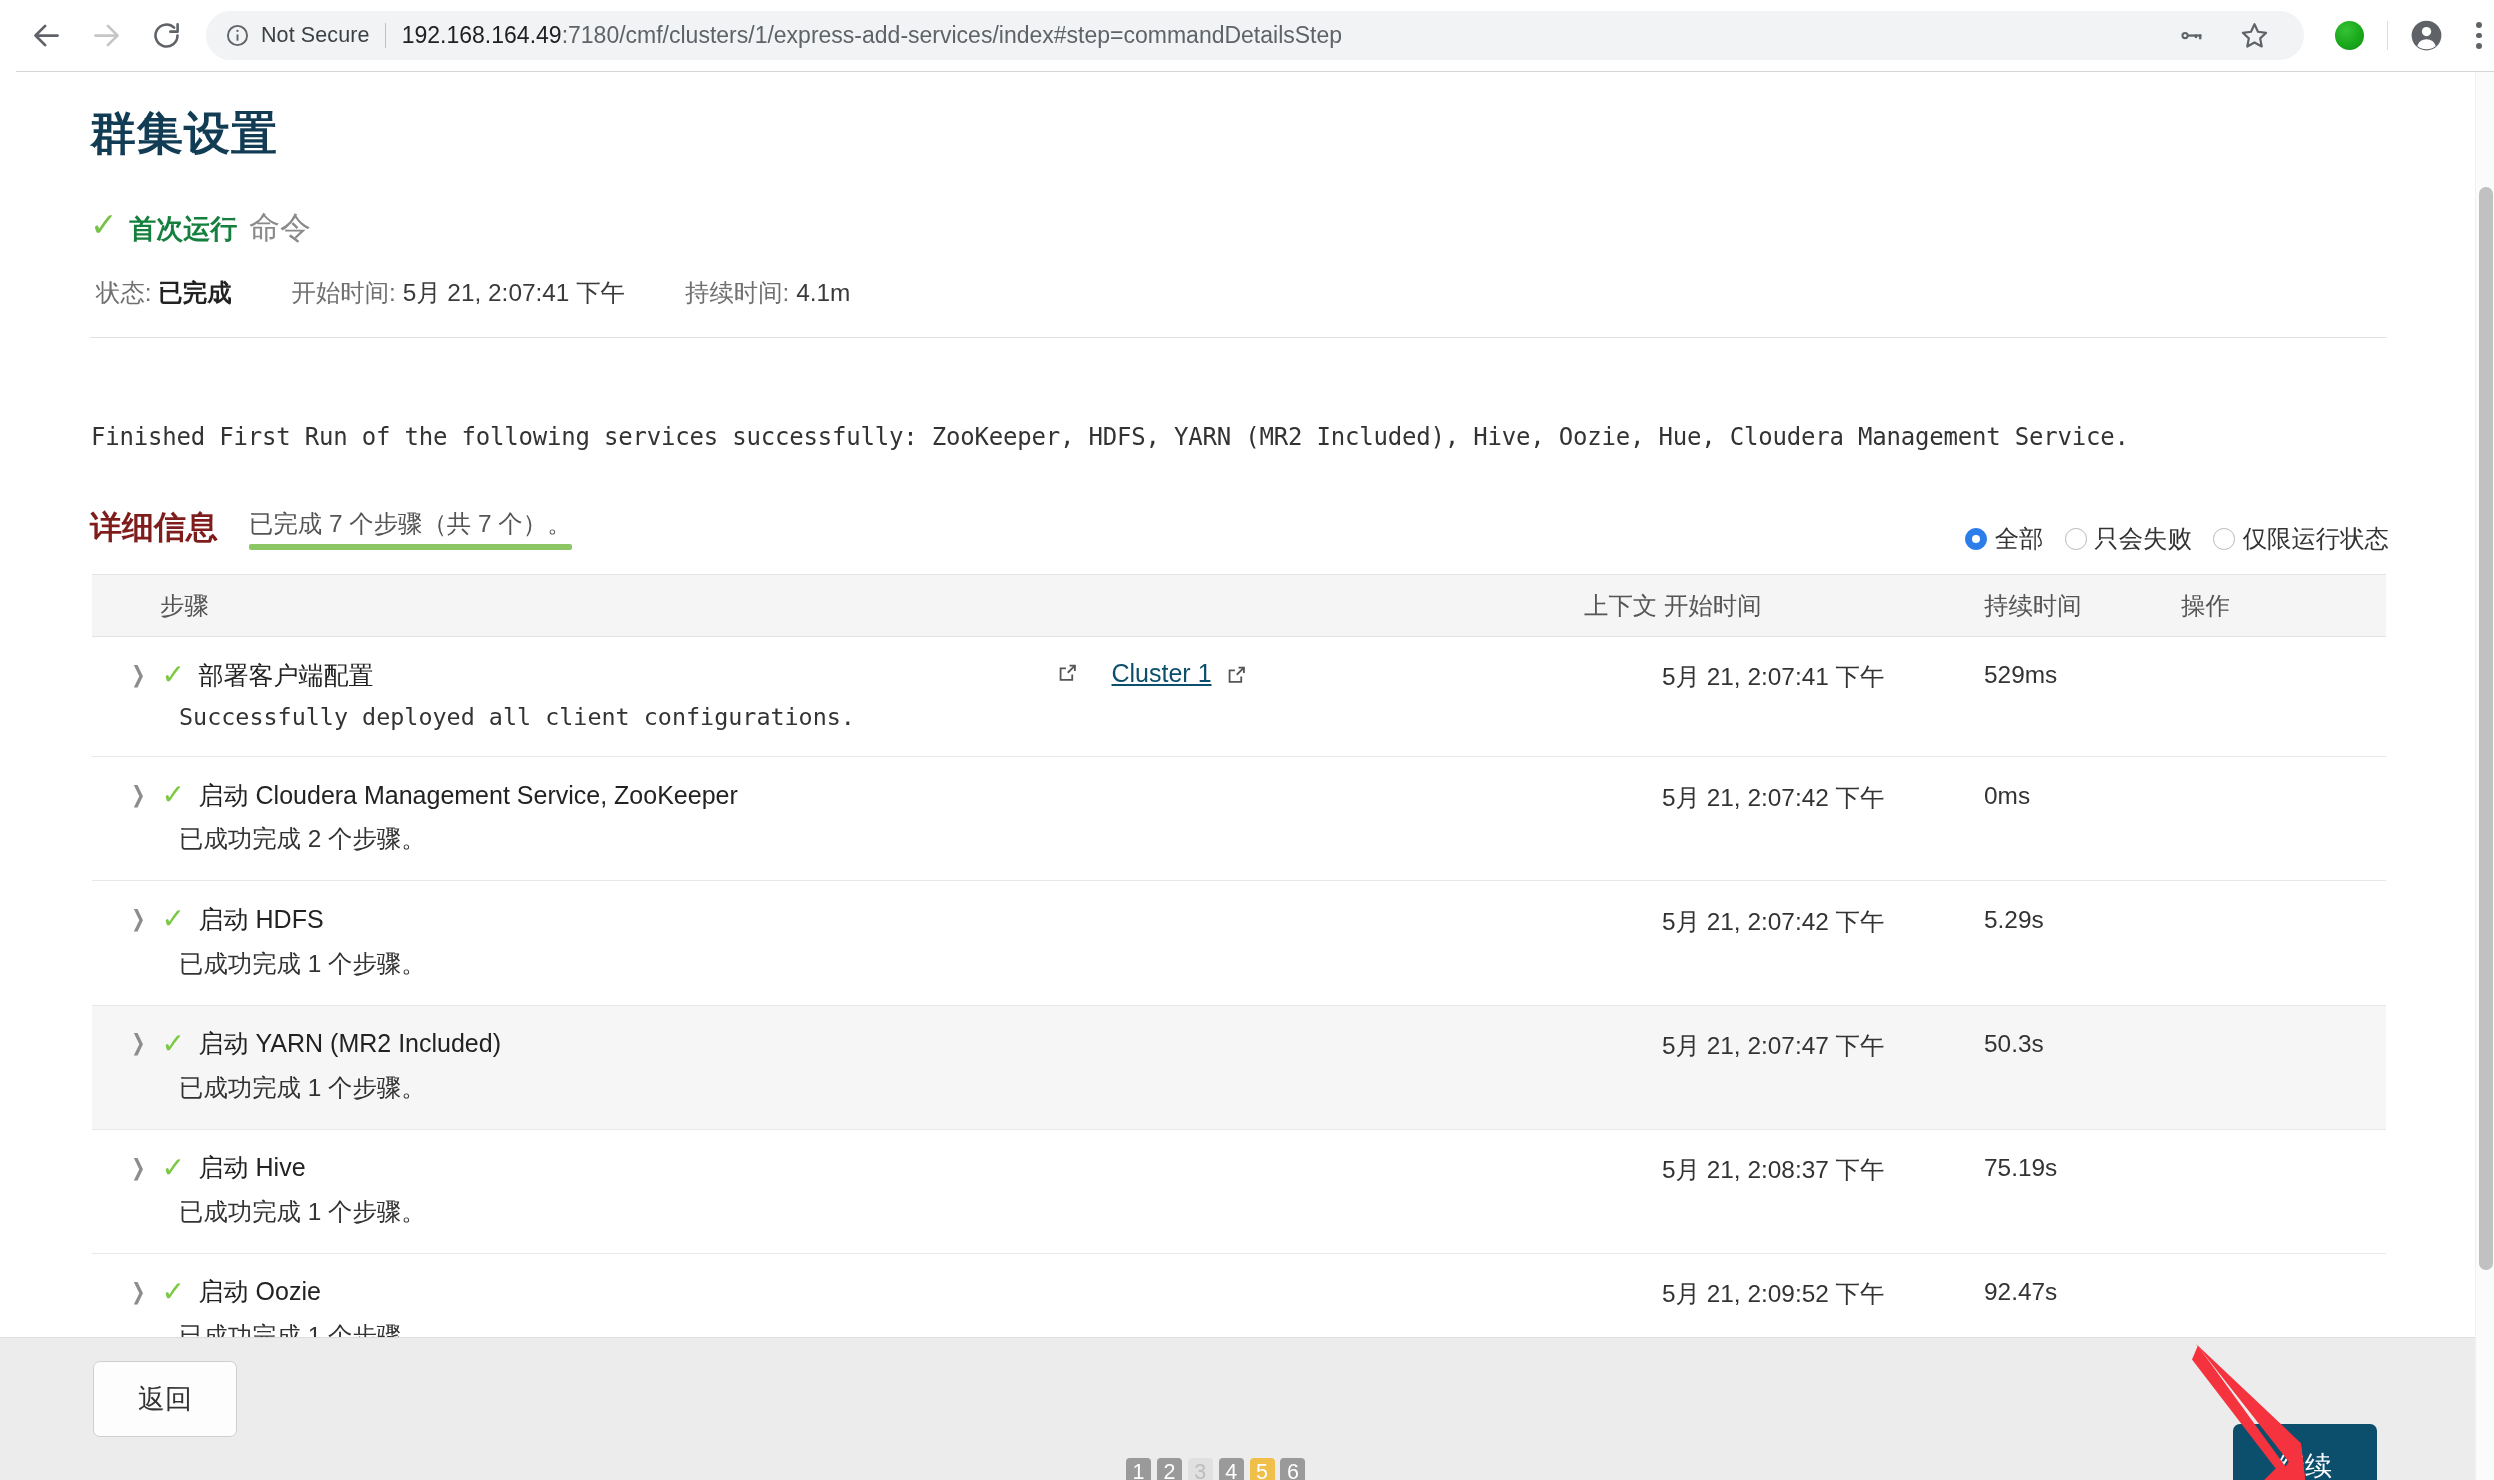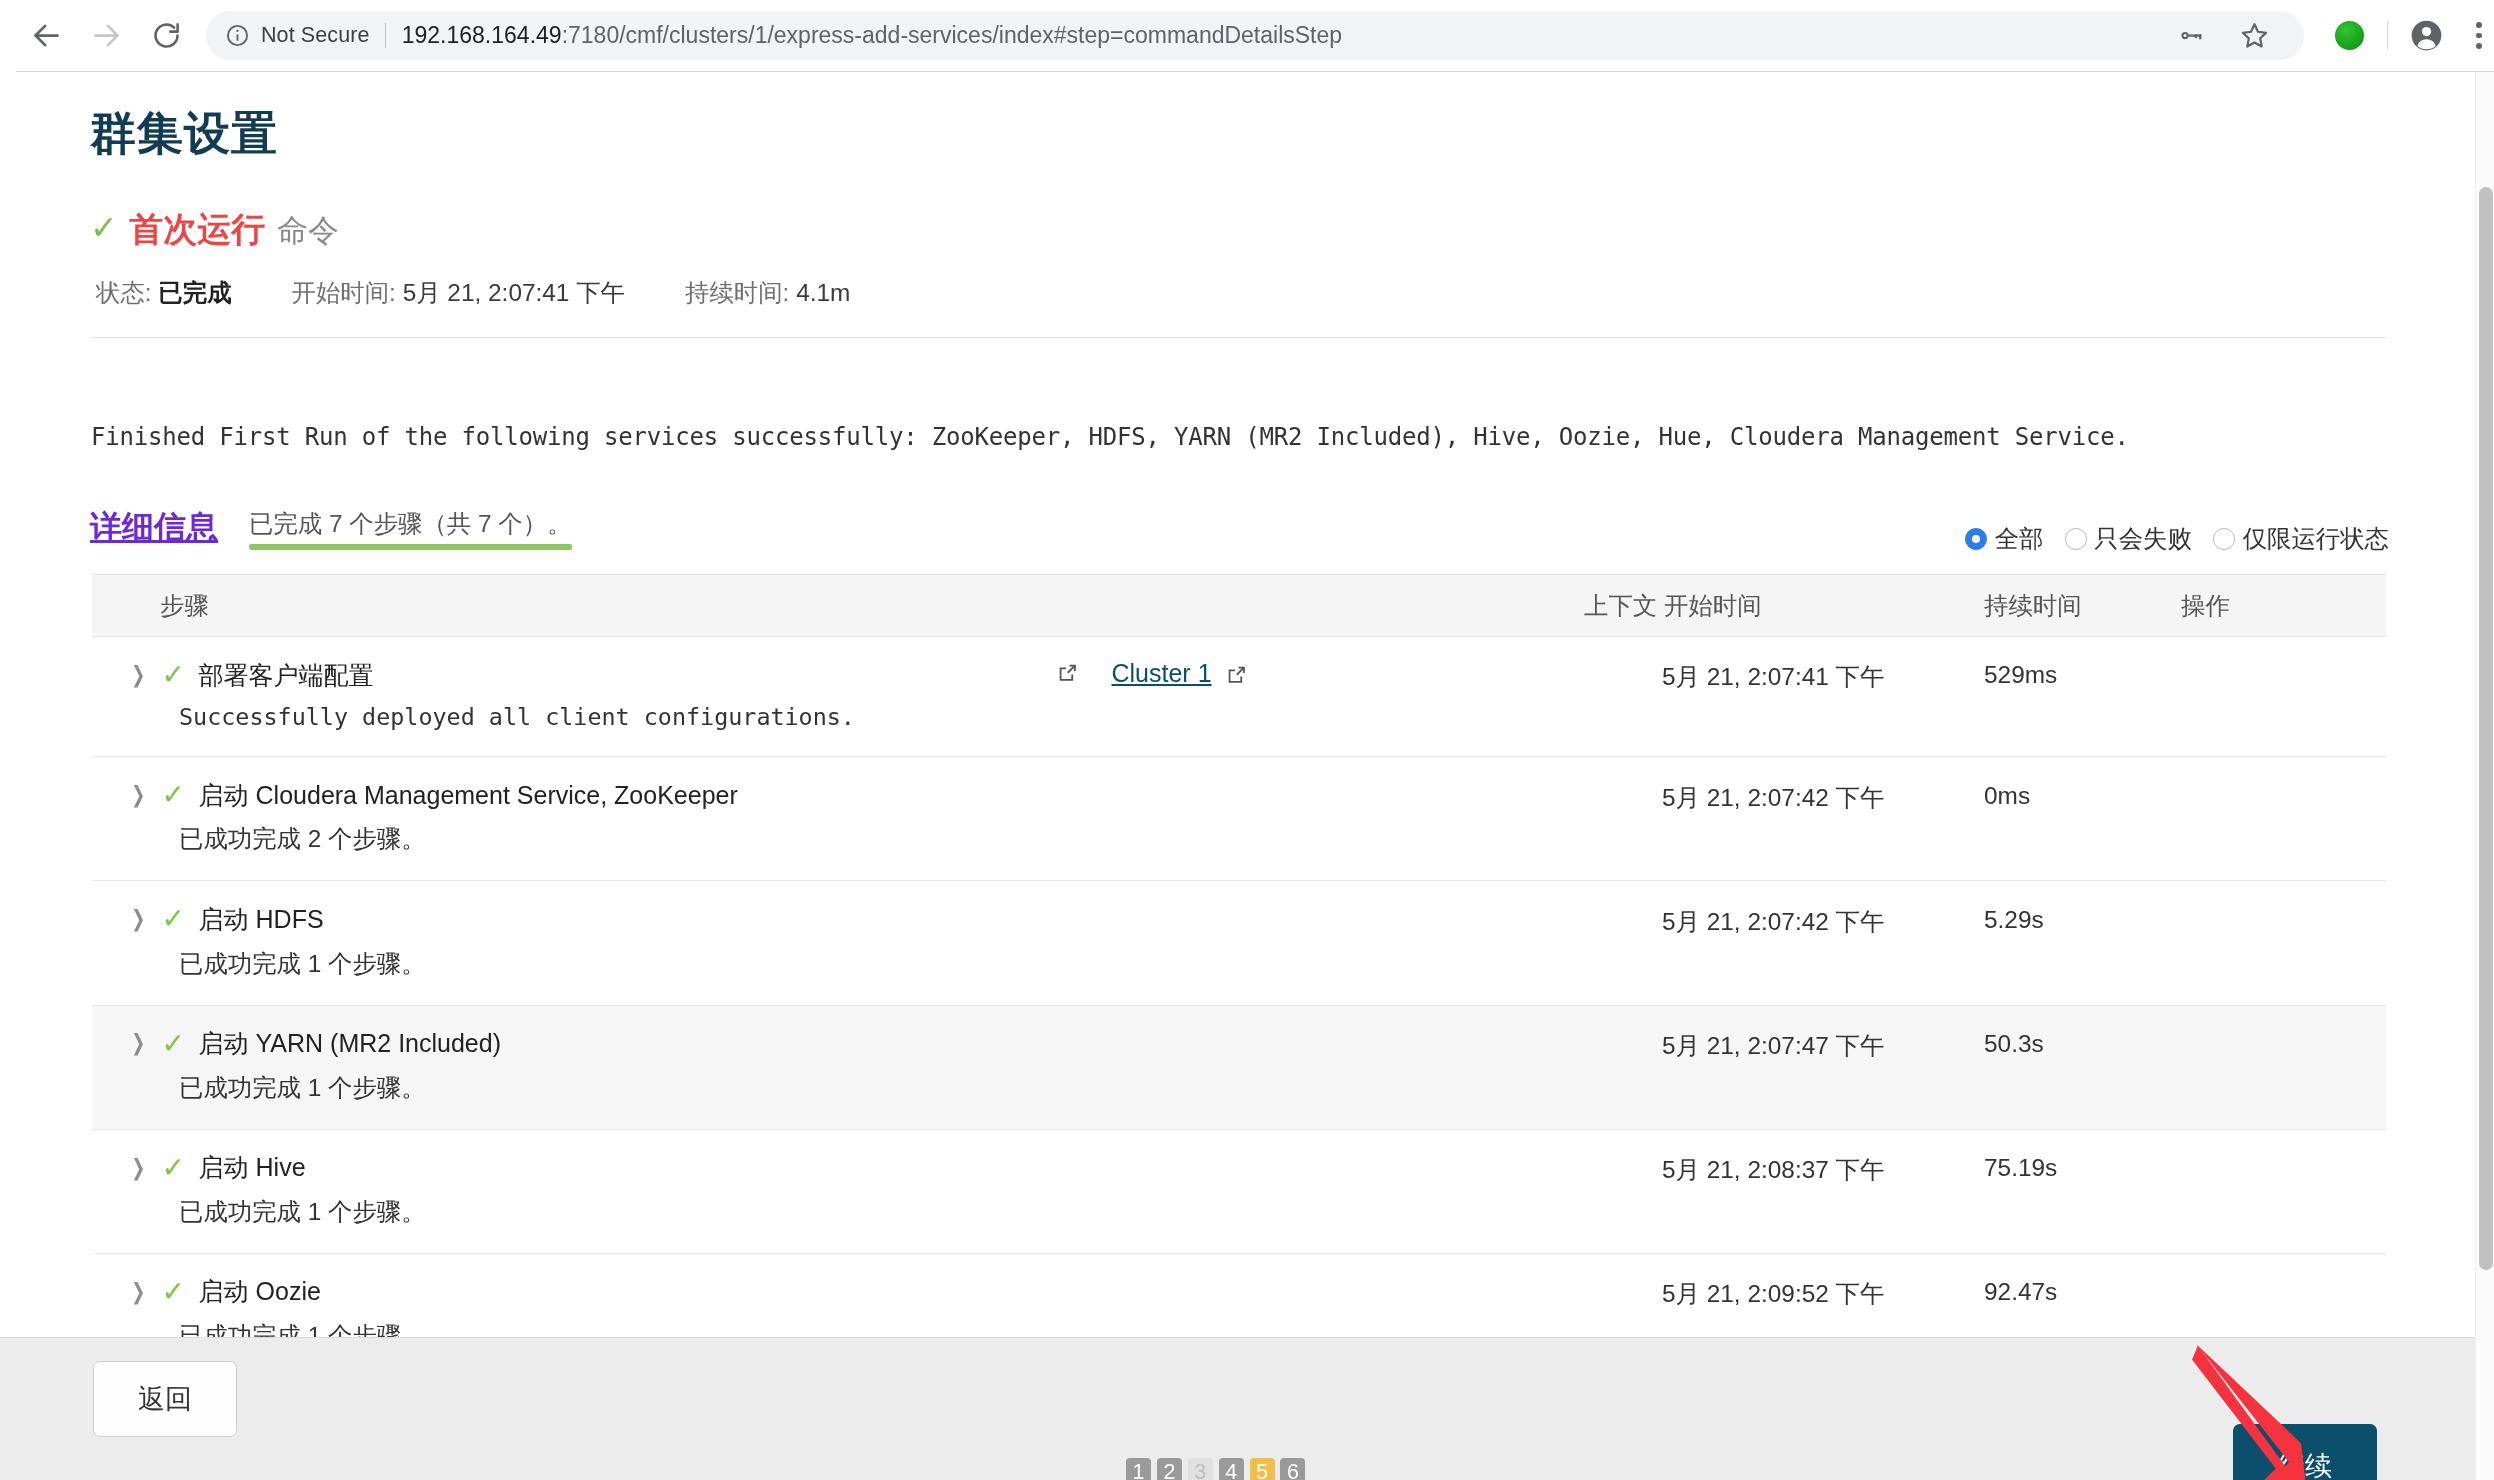--- a/index.html
+++ b/index.html
@@ -85,21 +85,21 @@
     position: absolute; left: 90px; top: 31px;
     font-size: 46px; font-weight: bold; color: #123c54;
     letter-spacing: 1px;
   }
 
   .cmd-head {
     position: absolute; left: 90px; top: 135px;
     display: flex; align-items: baseline; gap: 11.7px;
   }
   .cmd-check { color: #79c24a; font-size: 33px; line-height: 1; position: relative; top: -2px; }
-  .cmd-name { font-size: 34px; font-weight: bold; color: #ef4444; }
+  .cmd-name { font-size: 27px; font-weight: bold; color: #15803d; }
   .cmd-sub { font-size: 31px; color: #8a8a8a; }
 
   .status-row {
     position: absolute; left: 96px; top: 205px;
     font-size: 24.4px; color: #707070;
     display: flex; gap: 60px; white-space: nowrap;
   }
   .status-row b { color: #222; font-weight: bold; }
   .status-row .val { color: #3a3a3a; }
 
@@ -112,21 +112,21 @@
     position: absolute; left: 91px; top: 351px;
     font-family: "DejaVu Sans Mono", monospace;
     font-size: 24px; color: #333; white-space: nowrap;
     letter-spacing: -0.2px;
   }
 
   .details-head {
     position: absolute; left: 90px; top: 434px;
     display: flex; align-items: flex-end; gap: 31px;
   }
-  .details-title { font-size: 32px; font-weight: bold; color: #6d28d9; text-decoration: underline; }
+  .details-title { font-size: 32px; font-weight: bold; color: #7f1d1d; }
   .progress-wrap { position: relative; padding-bottom: 9.8px; }
   .progress-label { font-size: 24.4px; color: #555; white-space: nowrap; }
   .progress-bar {
     position: absolute; left: 0; bottom: 0;
     width: 100%; height: 5.9px; background: #8cc665; border-radius: 2px;
   }
 
   .radio-group {
     position: absolute; right: 86px; top: 451px;
     display: flex; align-items: center; gap: 21.5px;

